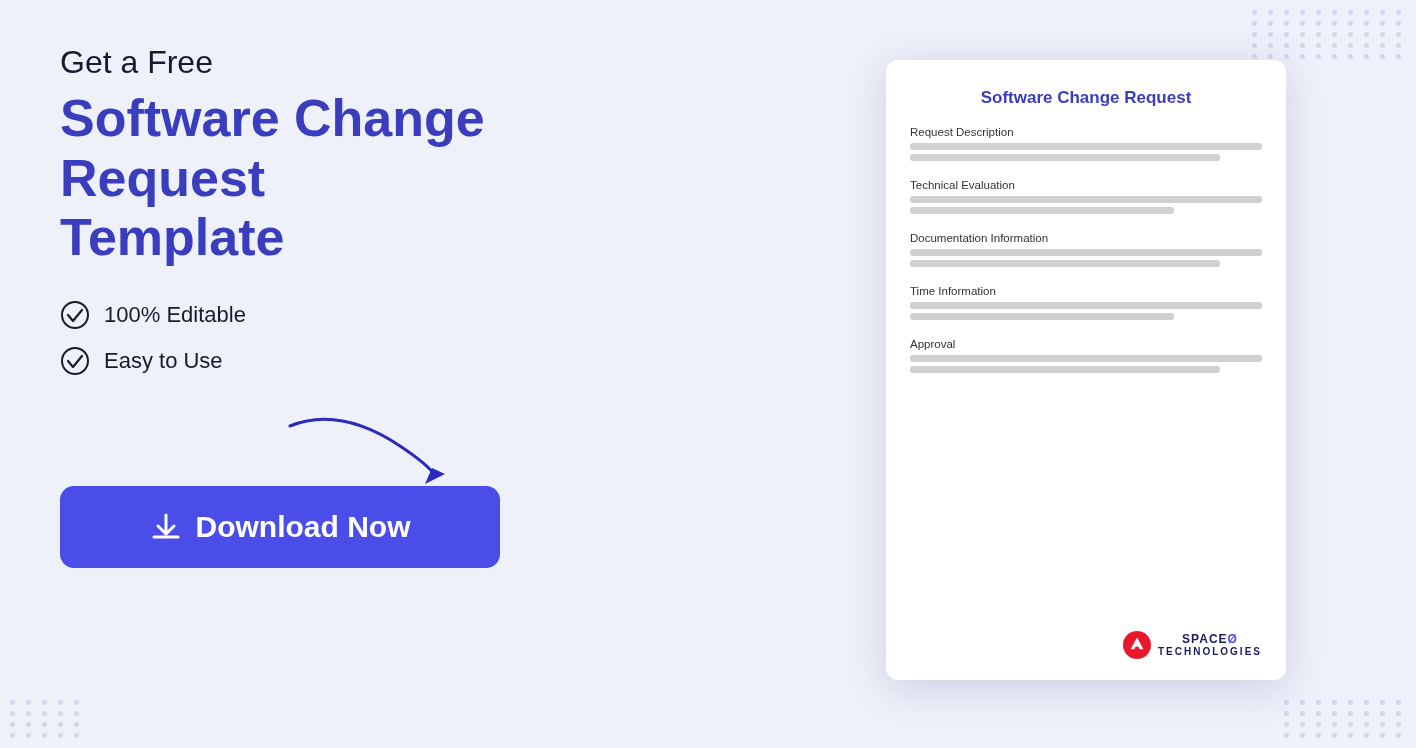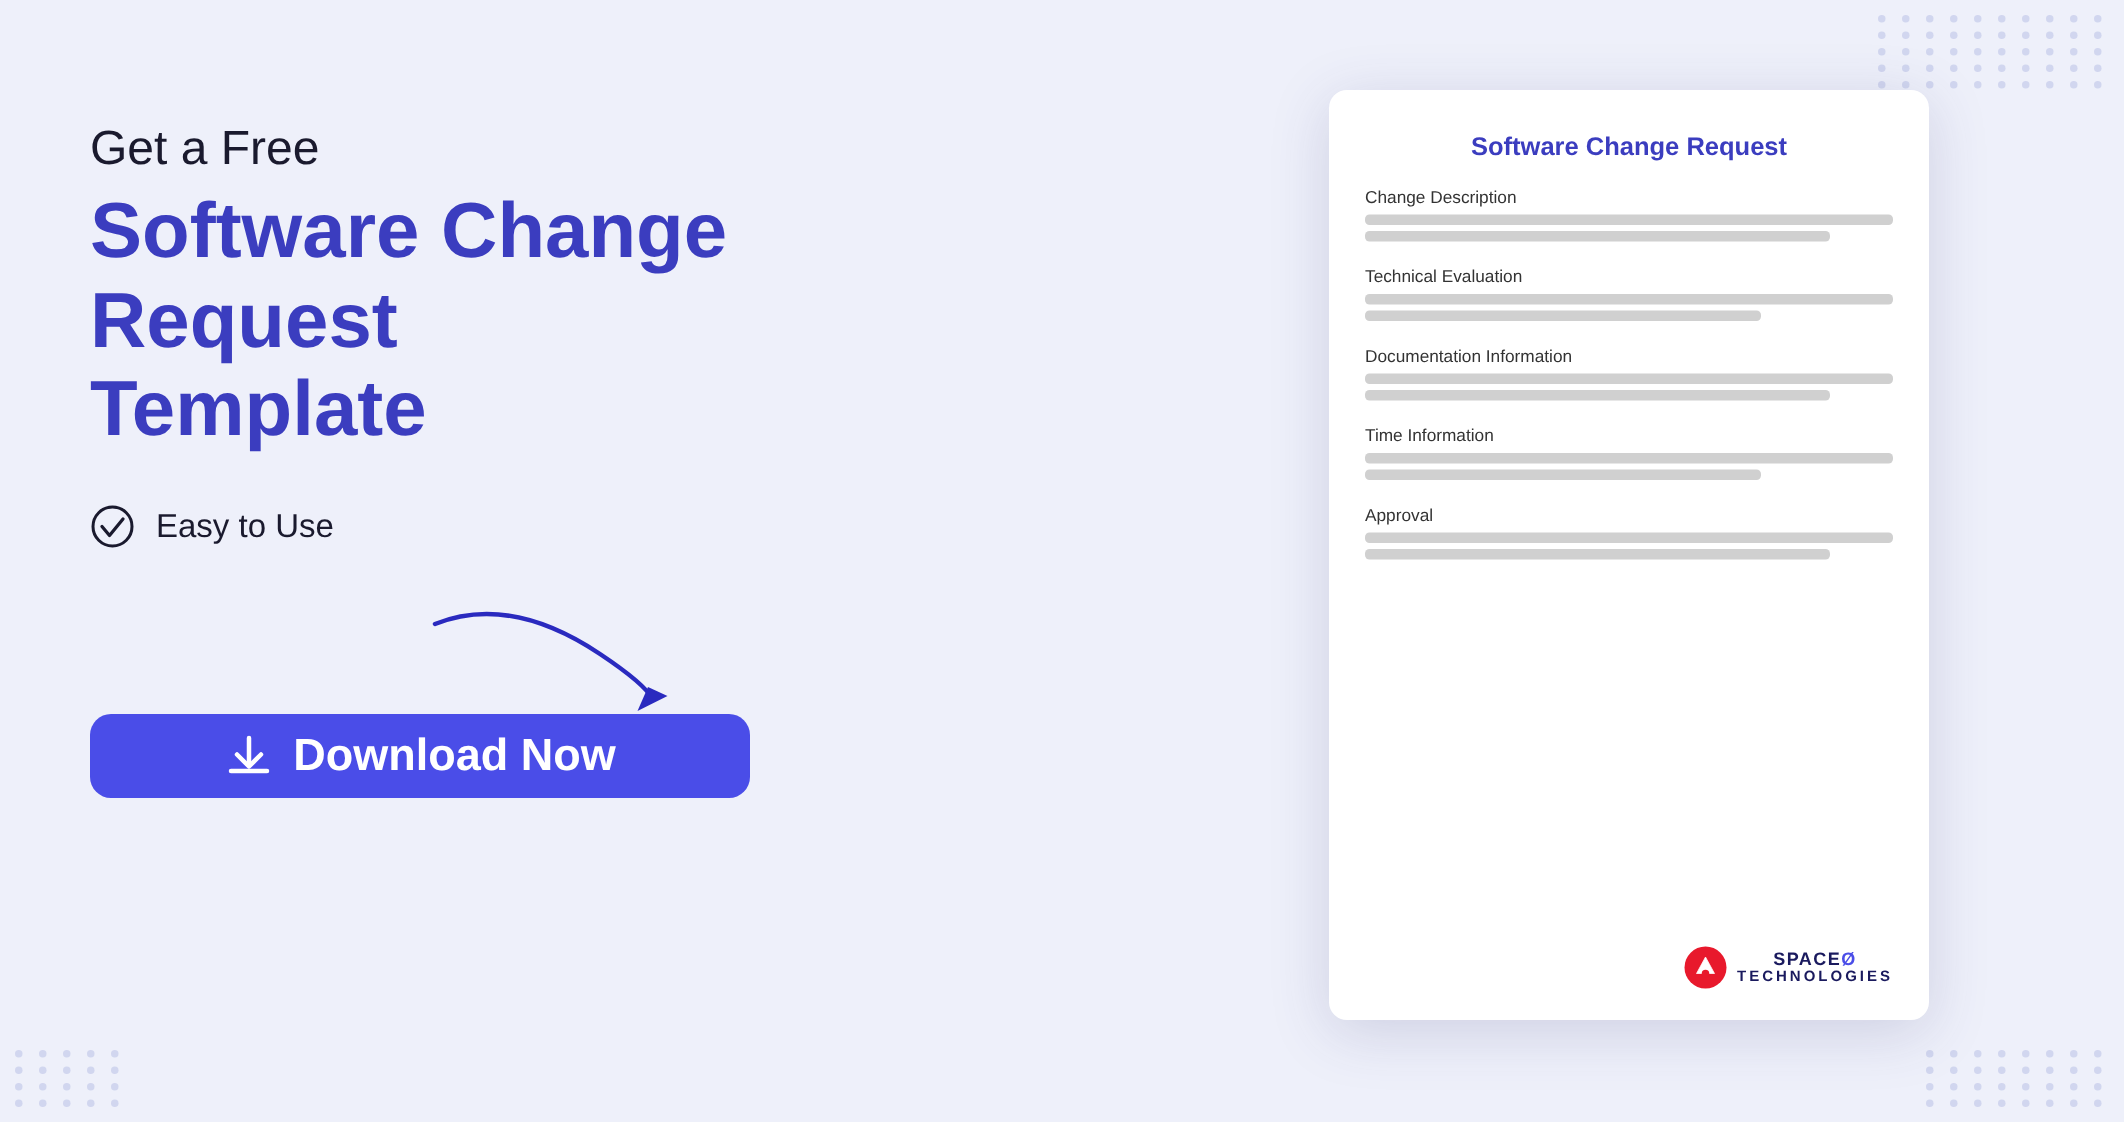--- a/index.html
+++ b/index.html
@@ -105,21 +105,21 @@
     
     .download-btn {
       display: flex;
       align-items: center;
       justify-content: center;
       gap: 14px;
       background: #4a4de8;
       color: white;
       border: none;
       border-radius: 14px;
-      padding: 11px 40px;
+      padding: 24px 40px;
       font-size: 30px;
       font-weight: 700;
       cursor: pointer;
       width: 440px;
       transition: background 0.2s;
     }
 
     .download-icon-svg {
       flex-shrink: 0;
     }
@@ -308,20 +308,27 @@
     <span>Software Change Request</span><br>
     <span>Template</span>
   </div>
 
   <div class="feature-list">
     <div class="feature-item">
       <svg class="check-icon" viewBox="0 0 30 30" fill="none" xmlns="http://www.w3.org/2000/svg">
         <circle cx="15" cy="15" r="13" stroke="#1a1a2e" stroke-width="2" fill="none"></circle>
         <polyline points="8,15 13,21 22,10" stroke="#1a1a2e" stroke-width="2.2" stroke-linecap="round" stroke-linejoin="round" fill="none"></polyline>
       </svg>
+      <span>100% Editable</span>
+    </div>
+    <div class="feature-item">
+      <svg class="check-icon" viewBox="0 0 30 30" fill="none" xmlns="http://www.w3.org/2000/svg">
+        <circle cx="15" cy="15" r="13" stroke="#1a1a2e" stroke-width="2" fill="none"></circle>
+        <polyline points="8,15 13,21 22,10" stroke="#1a1a2e" stroke-width="2.2" stroke-linecap="round" stroke-linejoin="round" fill="none"></polyline>
+      </svg>
       <span>Easy to Use</span>
     </div>
   </div>
 
   <div class="arrow-container">
     <svg width="180" height="70" viewBox="0 0 180 70" fill="none" xmlns="http://www.w3.org/2000/svg">
       <path d="M10 10 Q60 -10 120 30 Q150 50 155 60" stroke="#2a2abf" stroke-width="3" fill="none" stroke-linecap="round"></path>
       <polygon points="145,68 165,58 152,52" fill="#2a2abf"></polygon>
     </svg>
   </div>
@@ -334,21 +341,21 @@
     </svg>
     <span>Download Now</span>
   </button>
 </div>
 
 <div class="doc-card">
   <div class="doc-title">Software Change Request</div>
 
 
   <div class="doc-section">
-    <div class="doc-section-label">Change Description</div>
+    <div class="doc-section-label">Request Description</div>
     <div class="doc-line full"></div>
     <div class="doc-line medium"></div>
   </div>
 
   <div class="doc-section">
     <div class="doc-section-label">Technical Evaluation</div>
     <div class="doc-line full"></div>
     <div class="doc-line short"></div>
   </div>
 

